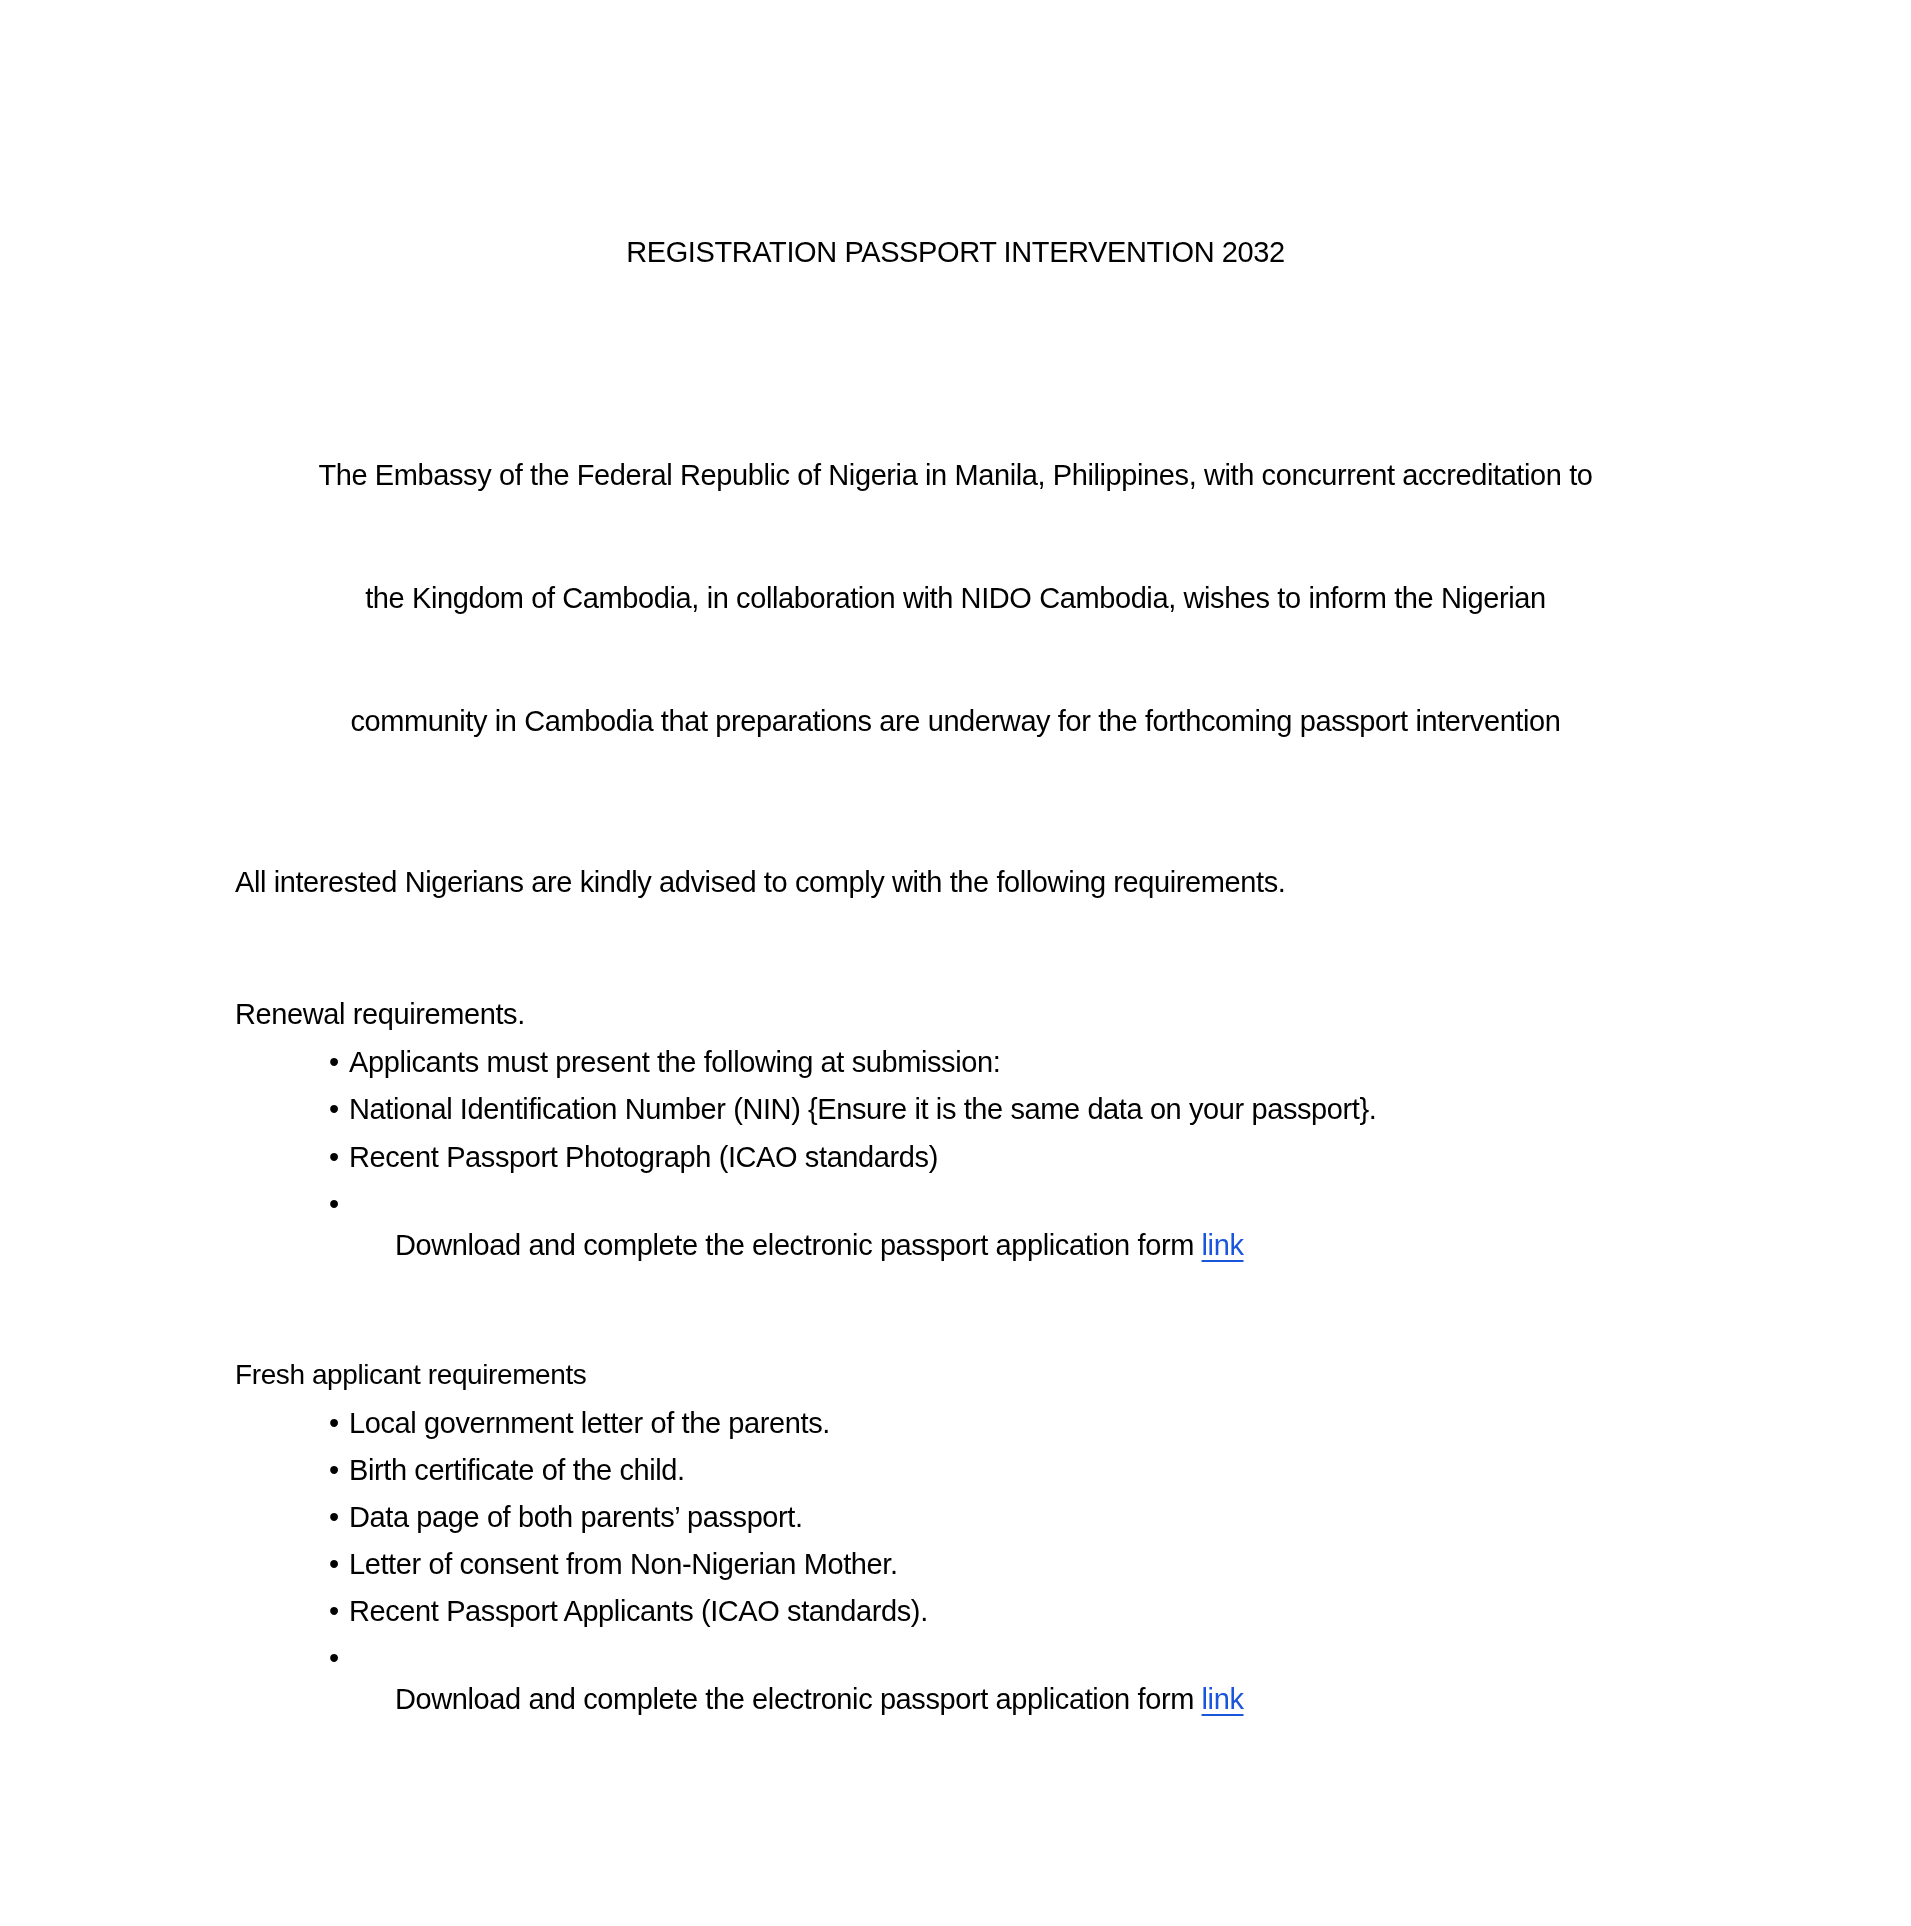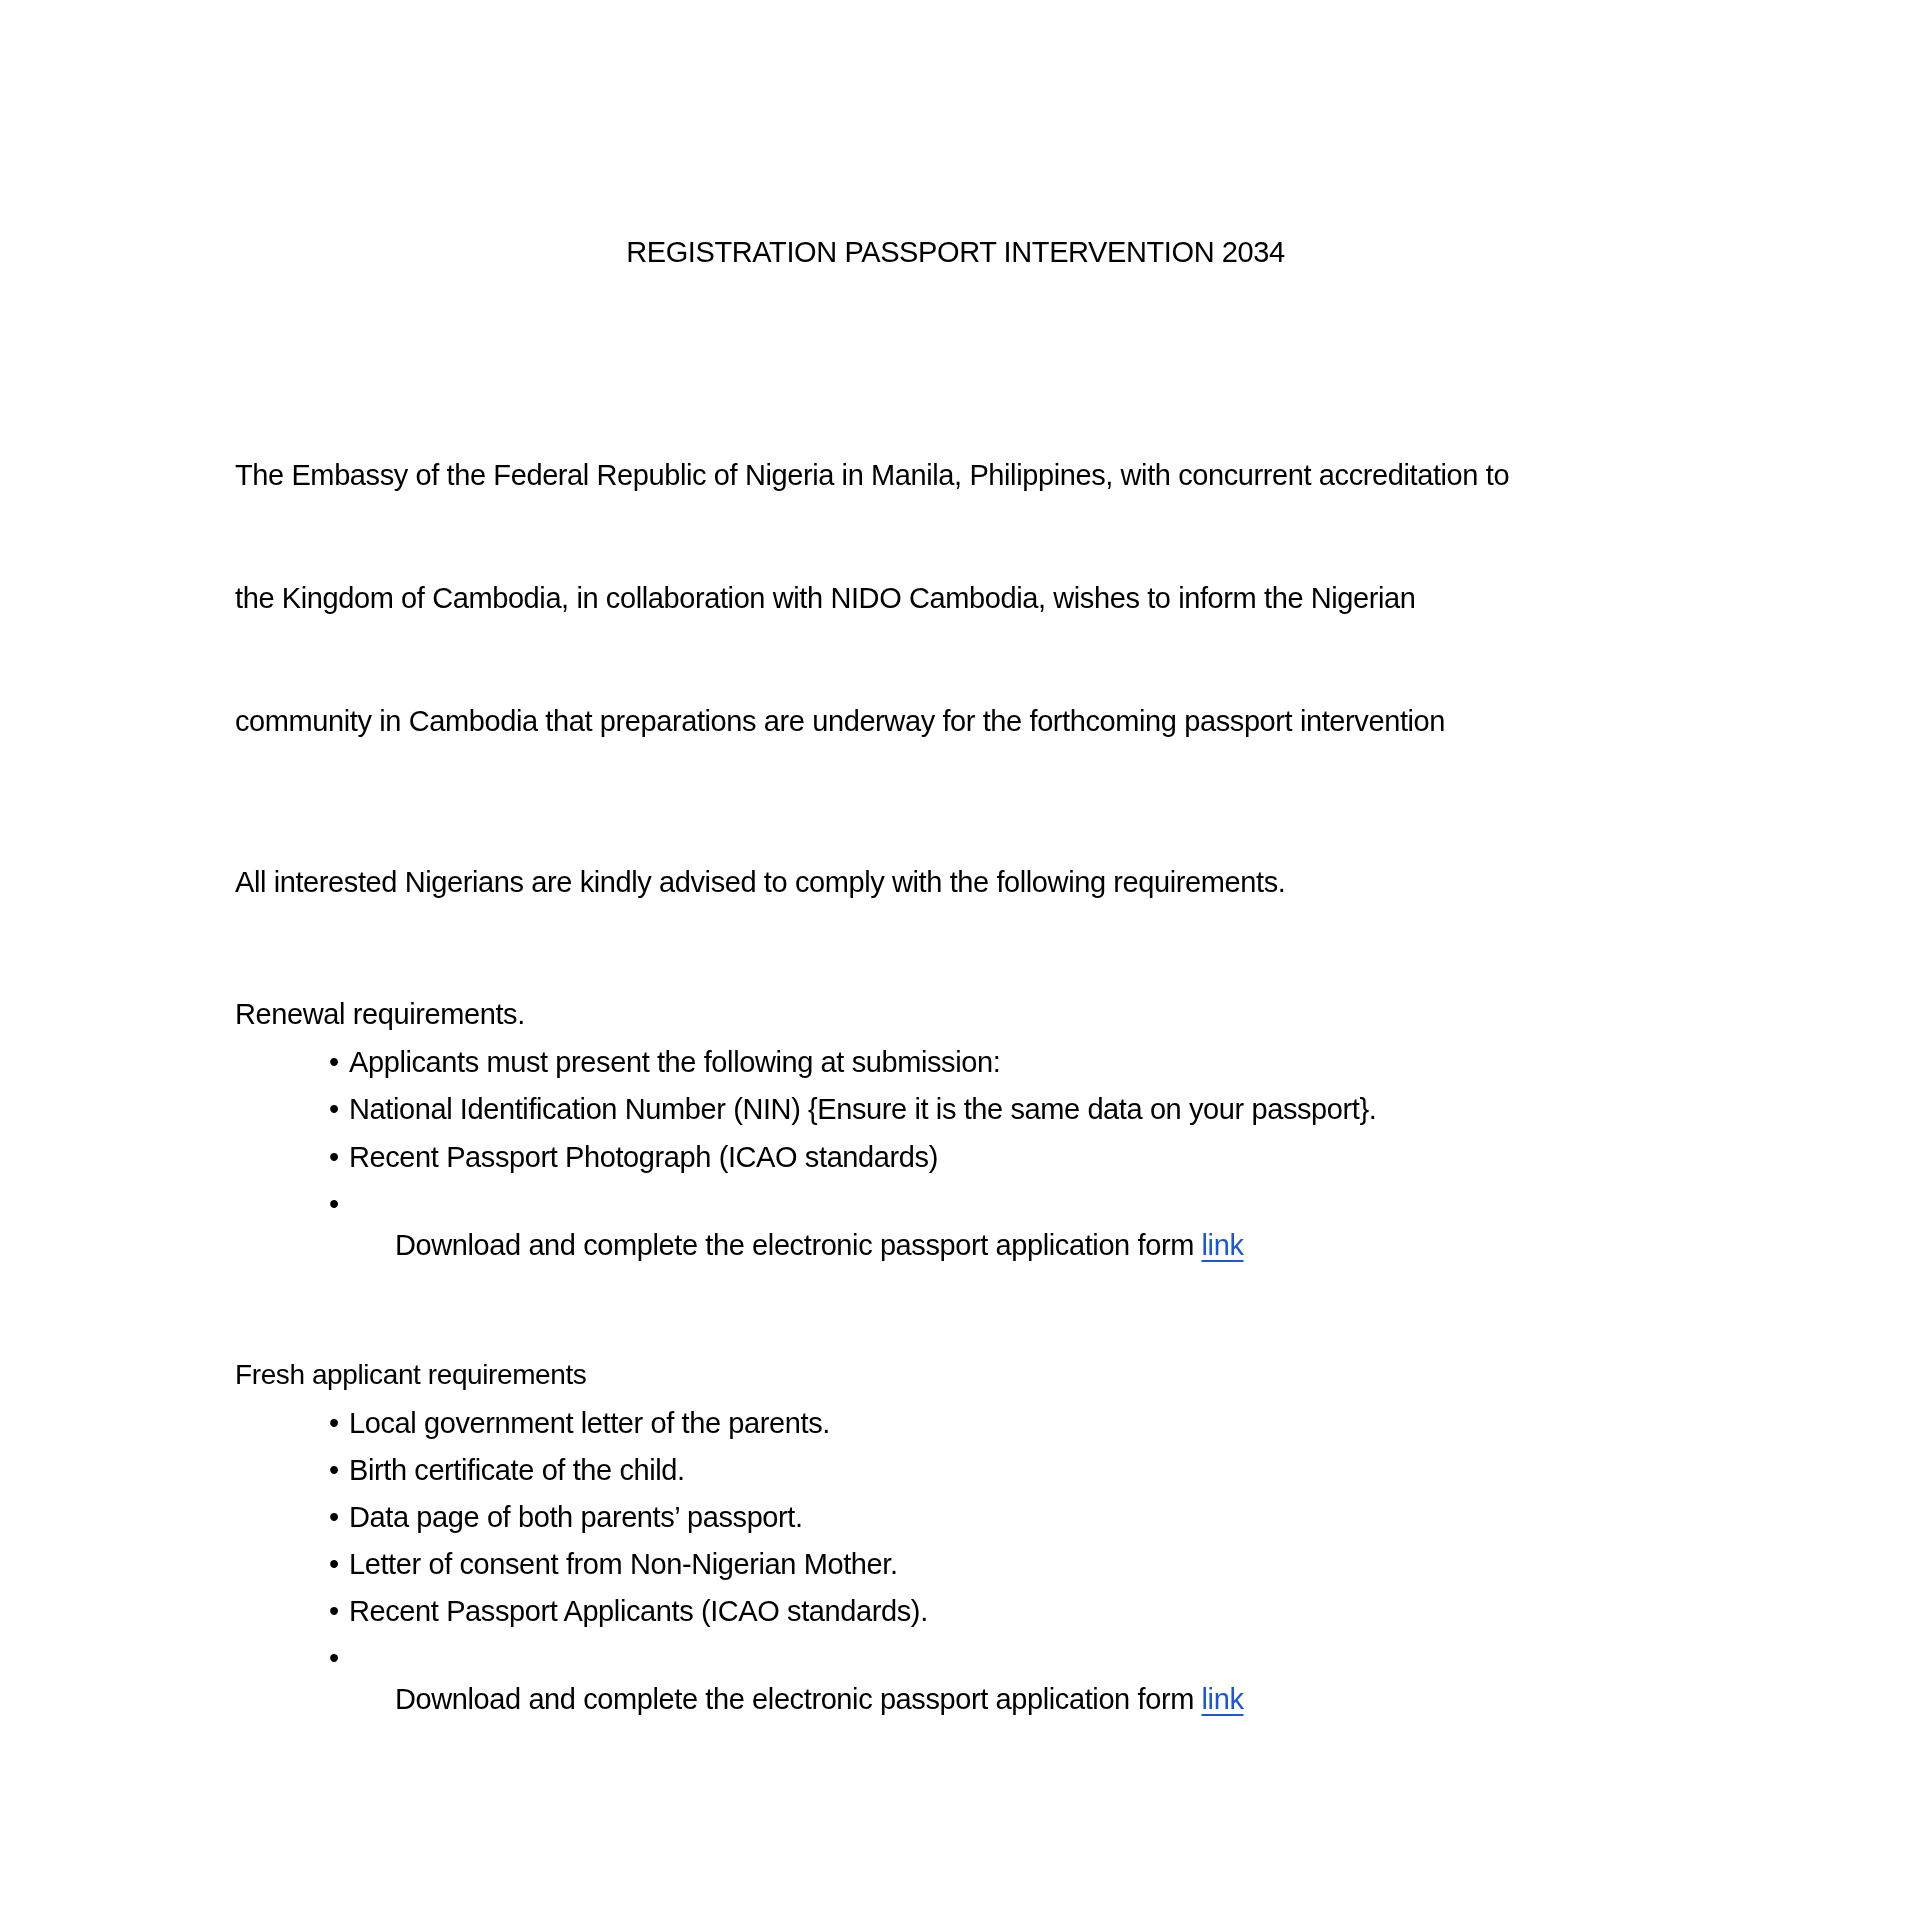--- a/index.html
+++ b/index.html
@@ -18,21 +18,21 @@
     color: #000000;
     overflow: hidden;
   }
   .line, .para, li, h1, p { white-space: pre; }
   h1.title {
     font-size: 29px;
     font-weight: 400;
     text-align: center;
     margin: 0 0 100px 0;
   }
-  .p-intro      { margin: 0 0 38px 0; }
+  .p-intro      { margin: 0 0 38px 0; text-align: center; }
   .p-advice     { margin: 0 0 91px 0; }
   .h-renewal    { margin: 0 0 7.3px 0; font-weight: 400; font-size: 29px; }
   ul.bullets    { list-style: none; margin: 0; padding: 0; }
   ul.renewal    { margin-bottom: 47px; }
   ul.fresh      { margin-bottom: 47px; }
   ul.bullets li { position: relative; padding-left: 114px; margin: 0 0 6.2px 0; }
   ul.bullets li::before {
     content: "\2022";
     position: absolute;
     left: 94px;
@@ -45,21 +45,21 @@
     text-underline-offset: 4.6px;
     text-decoration-thickness: 2.3px;
     cursor: pointer;
   }
 </style>
 </head>
 <body>
 
 <div class="page">
 
-  <h1 class="title">REGISTRATION PASSPORT INTERVENTION 2034</h1>
+  <h1 class="title">REGISTRATION PASSPORT INTERVENTION 2032</h1>
 
   <div class="para p-intro">
     <div class="line">The Embassy of the Federal Republic of Nigeria in Manila, Philippines, with concurrent accreditation to</div>
     <div class="line">the Kingdom of Cambodia, in collaboration with NIDO Cambodia, wishes to inform the Nigerian</div>
     <div class="line">community in Cambodia that preparations are underway for the forthcoming passport intervention</div>
   </div>
 
   <p class="p-advice">All interested Nigerians are kindly advised to comply with the following requirements.</p>
 
   <p class="h-renewal">Renewal requirements.</p>

